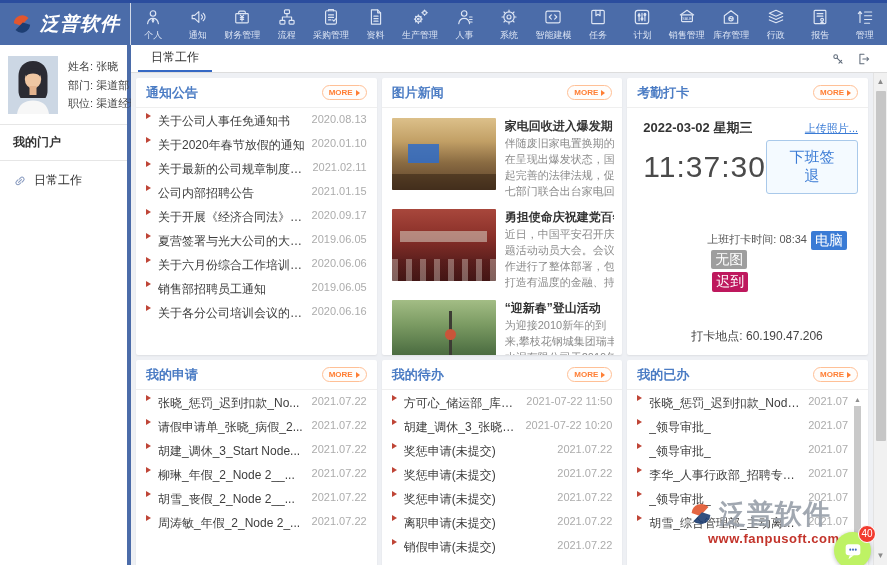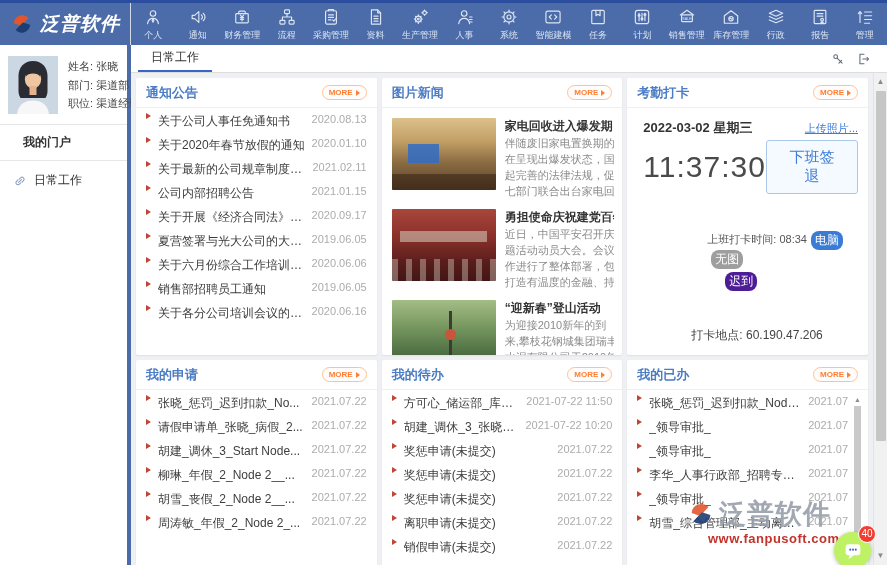--- a/index.html
+++ b/index.html
@@ -20,21 +20,21 @@
 
   
   .main-row { display:flex; height:520px; }
   .sidebar { width:131px; flex-shrink:0; background:#fff; border-right:4px solid #4b6ca9; }
   .profile { display:flex; gap:10px; padding:11px 2px 10px 8px; }
   .photo { width:50px; height:58px; flex-shrink:0; }
   .photo svg { display:block; }
   .profile-info { display:flex; flex-direction:column; justify-content:space-between; padding:3px 0; }
   .pi-row { font-size:11px; color:#444; white-space:nowrap; }
   .side-div { border:none; border-top:1px solid #e6e6e6; }
-  .portal-title { padding:9px 23px; font-size:12px; font-weight:bold; color:#333; }
+  .portal-title { padding:9px 13px; font-size:12px; font-weight:bold; color:#333; }
   .side-menu-item { padding:11px 13px; font-size:12px; color:#333; display:flex; align-items:center; gap:7px; cursor:pointer; }
   .side-menu-item svg { width:14px; height:14px; color:#8a9cc0; }
 
   .content-col { flex:1; display:flex; flex-direction:column; min-width:0; }
 
   
   .tabbar { height:28px; background:#fff; border-bottom:1px solid #ddd; display:flex; align-items:stretch; padding-left:7px; }
   .tab { padding:0 13px; display:flex; align-items:center; font-size:12px; color:#333;
     border-bottom:2px solid #3568c4; cursor:pointer; }
   .tab-actions { margin-left:auto; display:flex; align-items:center; gap:12px; padding-right:16px; color:#5f6b7a; }
@@ -80,21 +80,21 @@
   
   .att-body { padding:11px 10px 0 16px; }
   .att-row1 { display:flex; justify-content:space-between; align-items:center; }
   .att-date { font-size:13px; color:#333; font-weight:bold; }
   .att-upload { font-size:11px; color:#3a7bd5; text-decoration:underline; cursor:pointer; }
   .att-row2 { display:flex; justify-content:space-between; align-items:center; margin-top:3px; }
   .att-time { font-size:30px; color:#4a4a4a; letter-spacing:1px; }
   .att-signout { border:1px solid #a9c9ea; background:#f4faff; color:#3a7bd5; font-size:15px;
     padding:7px 19px; border-radius:3px; cursor:pointer; font-family:inherit; }
   .att-checkin { margin:37px 0 0 64px; font-size:11px; color:#555; line-height:17px; }
-  .att-badge { display:inline-block; color:#fff; font-size:12px; padding:1px 4px; border-radius:8px; margin-left:4px; vertical-align:middle; }
+  .att-badge { display:inline-block; color:#fff; font-size:14px; padding:1px 4px; border-radius:2px; margin-left:4px; vertical-align:middle; }
   .att-late-line { margin:3px 0 0 64px; }
   .att-location { margin:36px 0 0 48px; font-size:12px; color:#444; }
 
   
   .inner-sb { position:absolute; right:7px; top:36px; bottom:0; width:7px; display:flex; flex-direction:column; align-items:center; }
   .inner-sb .sb-arrow { font-size:7px; color:#8f8f8f; line-height:8px; }
   .inner-sb .sb-thumb { flex:1; width:7px; background:#c9c9c9; margin-top:2px; }
 
   
   .main-sb { width:14px; flex-shrink:0; background:#f1f1f1; border-left:1px solid #e3e3e3;
@@ -507,21 +507,21 @@
             </div>
             <div class="att-row2">
               <span class="att-time">11:37:30</span>
               <button class="att-signout">下班签退</button>
             </div>
             <div class="att-checkin">
               <span>上班打卡时间:</span>
               <span>08:34</span><span><span class="att-badge" style="background: rgb(58, 123, 213);">电脑</span><span class="att-badge" style="background: rgb(158, 158, 158);">无图</span></span>
             </div>
             <div class="att-late-line">
-              <span class="att-badge" style="margin-left: 18px; background: #4c1d95;" id="late-badge">迟到</span>
+              <span class="att-badge" style="margin-left: 5px; background: #be185d;" id="late-badge">迟到</span>
             </div>
             <div class="att-location">
               <span>打卡地点:</span>
               <span>60.190.47.206</span>
             </div>
           </div>
         </section>
 
         <section class="card">
           <div class="card-head">

